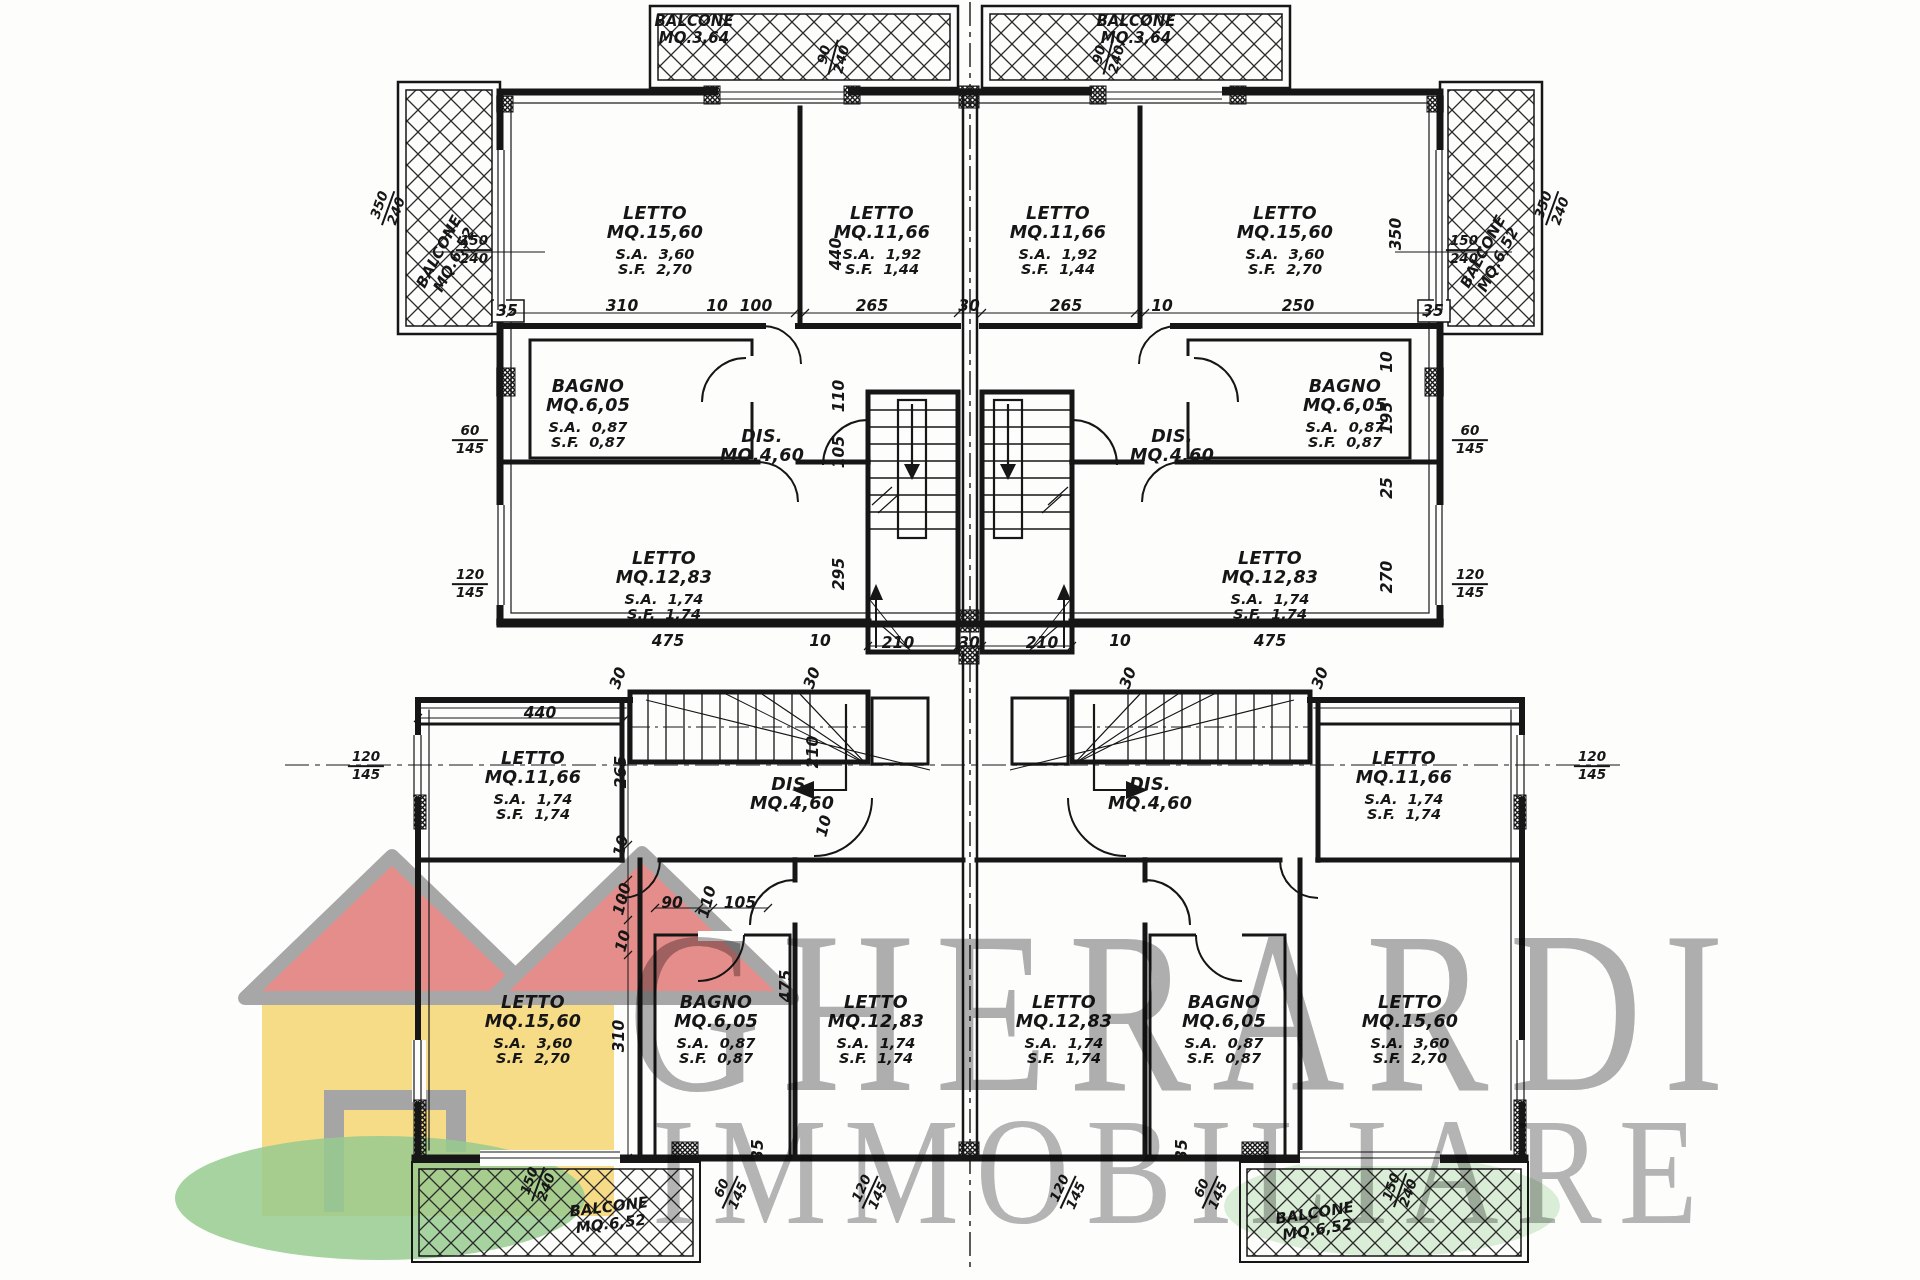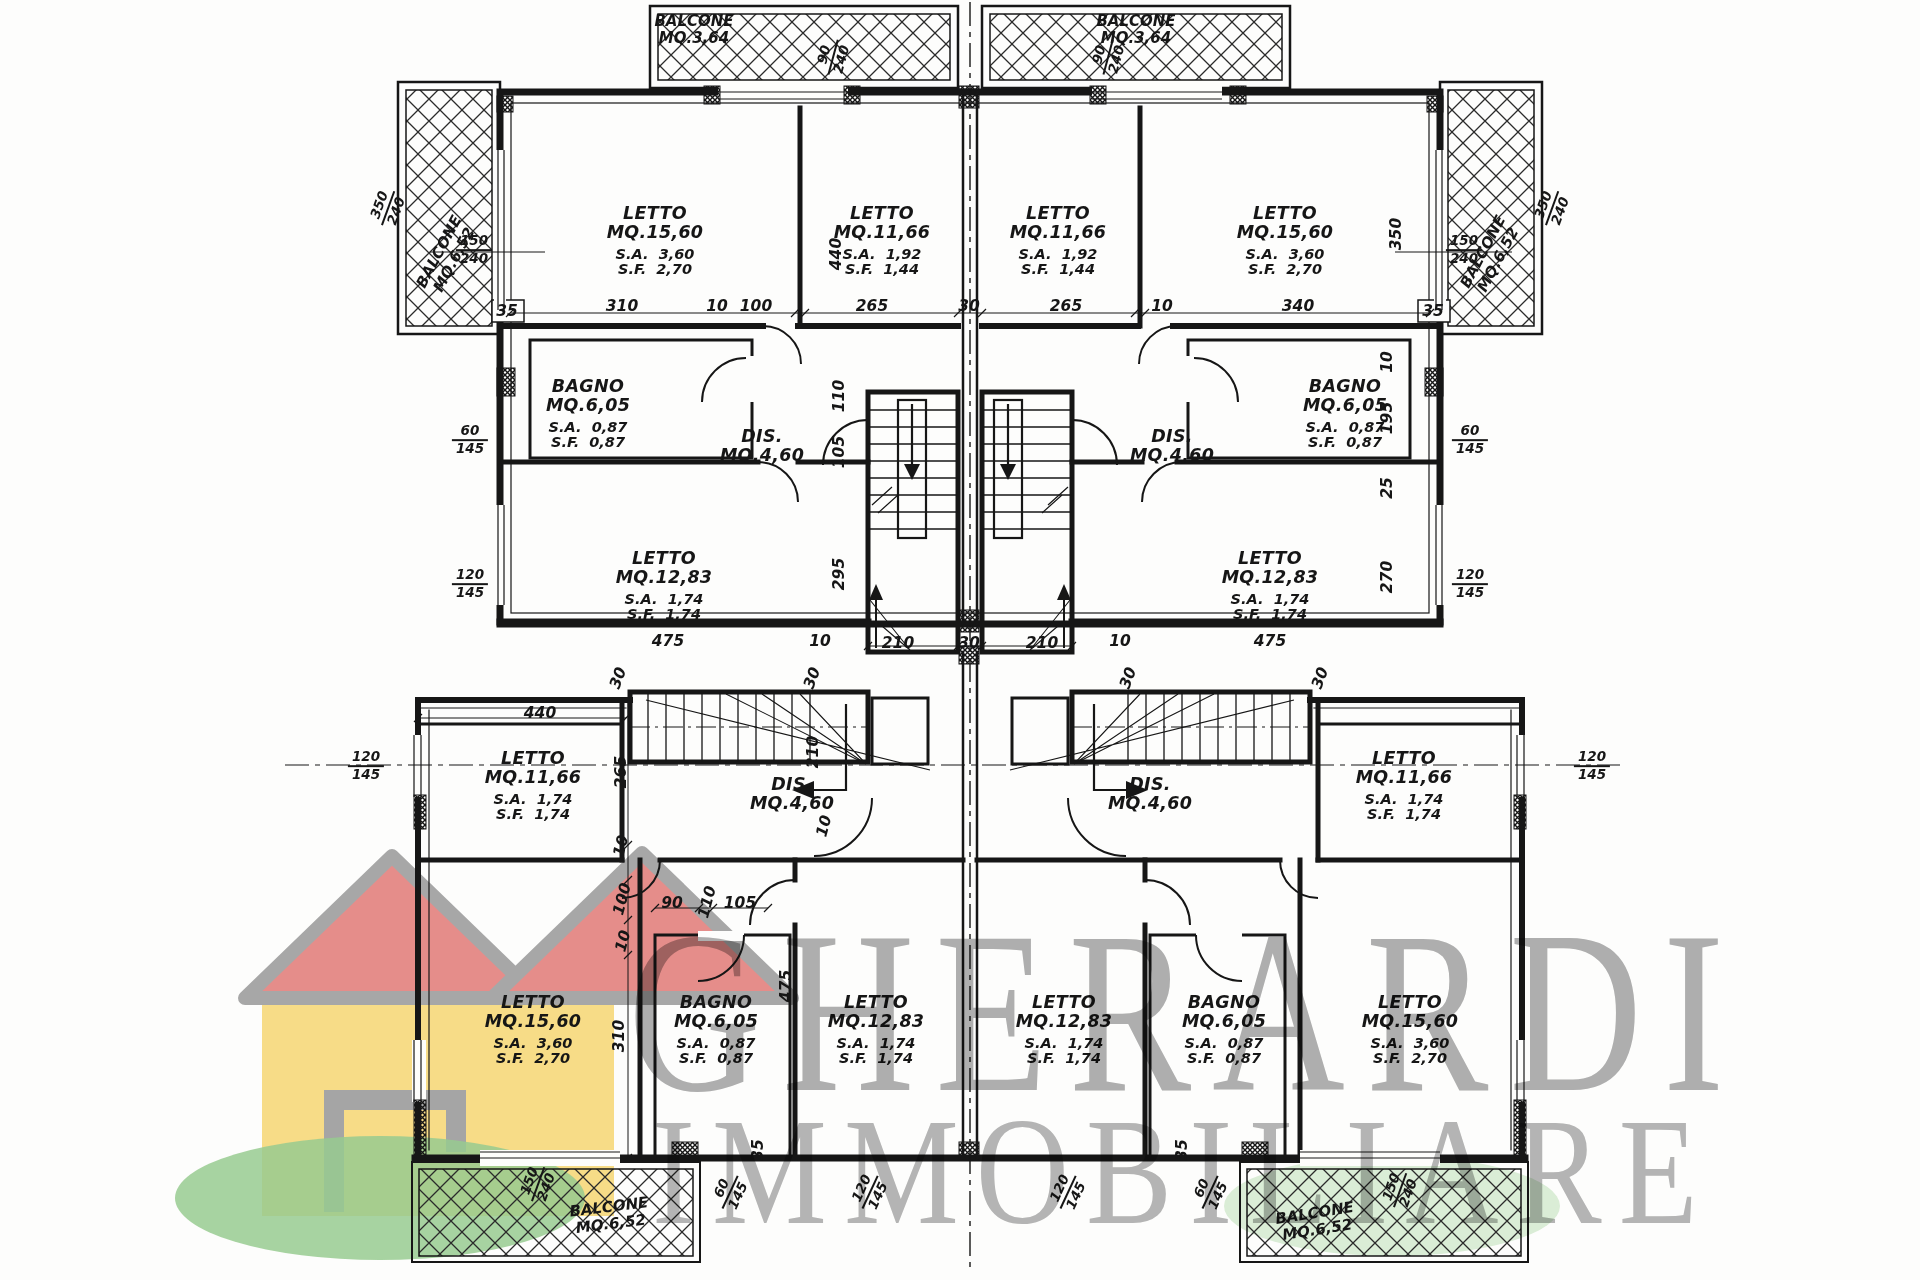--- a/index.html
+++ b/index.html
@@ -245,21 +245,21 @@
       <div class="lab blab" style="left: 1491px; top: 256px; --r: -62deg;"><div class="lb">BALCONE</div><div class="lb">MQ.6,52</div></div>
       <div class="lab blab" style="left: 610px; top: 1216px; --r: -7deg;"><div class="lb">BALCONE</div><div class="lb">MQ.6,52</div></div>
       <div class="lab blab" style="left: 1316px; top: 1222px; --r: -9deg;"><div class="lb">BALCONE</div><div class="lb">MQ.6,52</div></div>
       <div class="dim" style="left: 622px; top: 306px;">310</div>
       <div class="dim" style="left: 717px; top: 306px;">10</div>
       <div class="dim" style="left: 756px; top: 306px;">100</div>
       <div class="dim" style="left: 872px; top: 306px;">265</div>
       <div class="dim" style="left: 969px; top: 306px;">30</div>
       <div class="dim" style="left: 1066px; top: 306px;">265</div>
       <div class="dim" style="left: 1162px; top: 306px;">10</div>
-      <div class="dim" style="left: 1298px; top: 306px;">340</div>
+      <div class="dim" style="left: 1298px; top: 306px;">250</div>
       <div class="dim" style="left: 507px; top: 311px;">35</div>
       <div class="dim" style="left: 1433px; top: 311px;">35</div>
       <div class="dim" style="left: 836px; top: 254px; --r: -90deg;">440</div>
       <div class="dim" style="left: 1396px; top: 234px; --r: -90deg;">350</div>
       <div class="dim" style="left: 839px; top: 396px; --r: -90deg;">110</div>
       <div class="dim" style="left: 839px; top: 452px; --r: -90deg;">105</div>
       <div class="dim" style="left: 839px; top: 574px; --r: -90deg;">295</div>
       <div class="dim" style="left: 1387px; top: 362px; --r: -90deg;">10</div>
       <div class="dim" style="left: 1387px; top: 418px; --r: -90deg;">195</div>
       <div class="dim" style="left: 1387px; top: 488px; --r: -90deg;">25</div>

